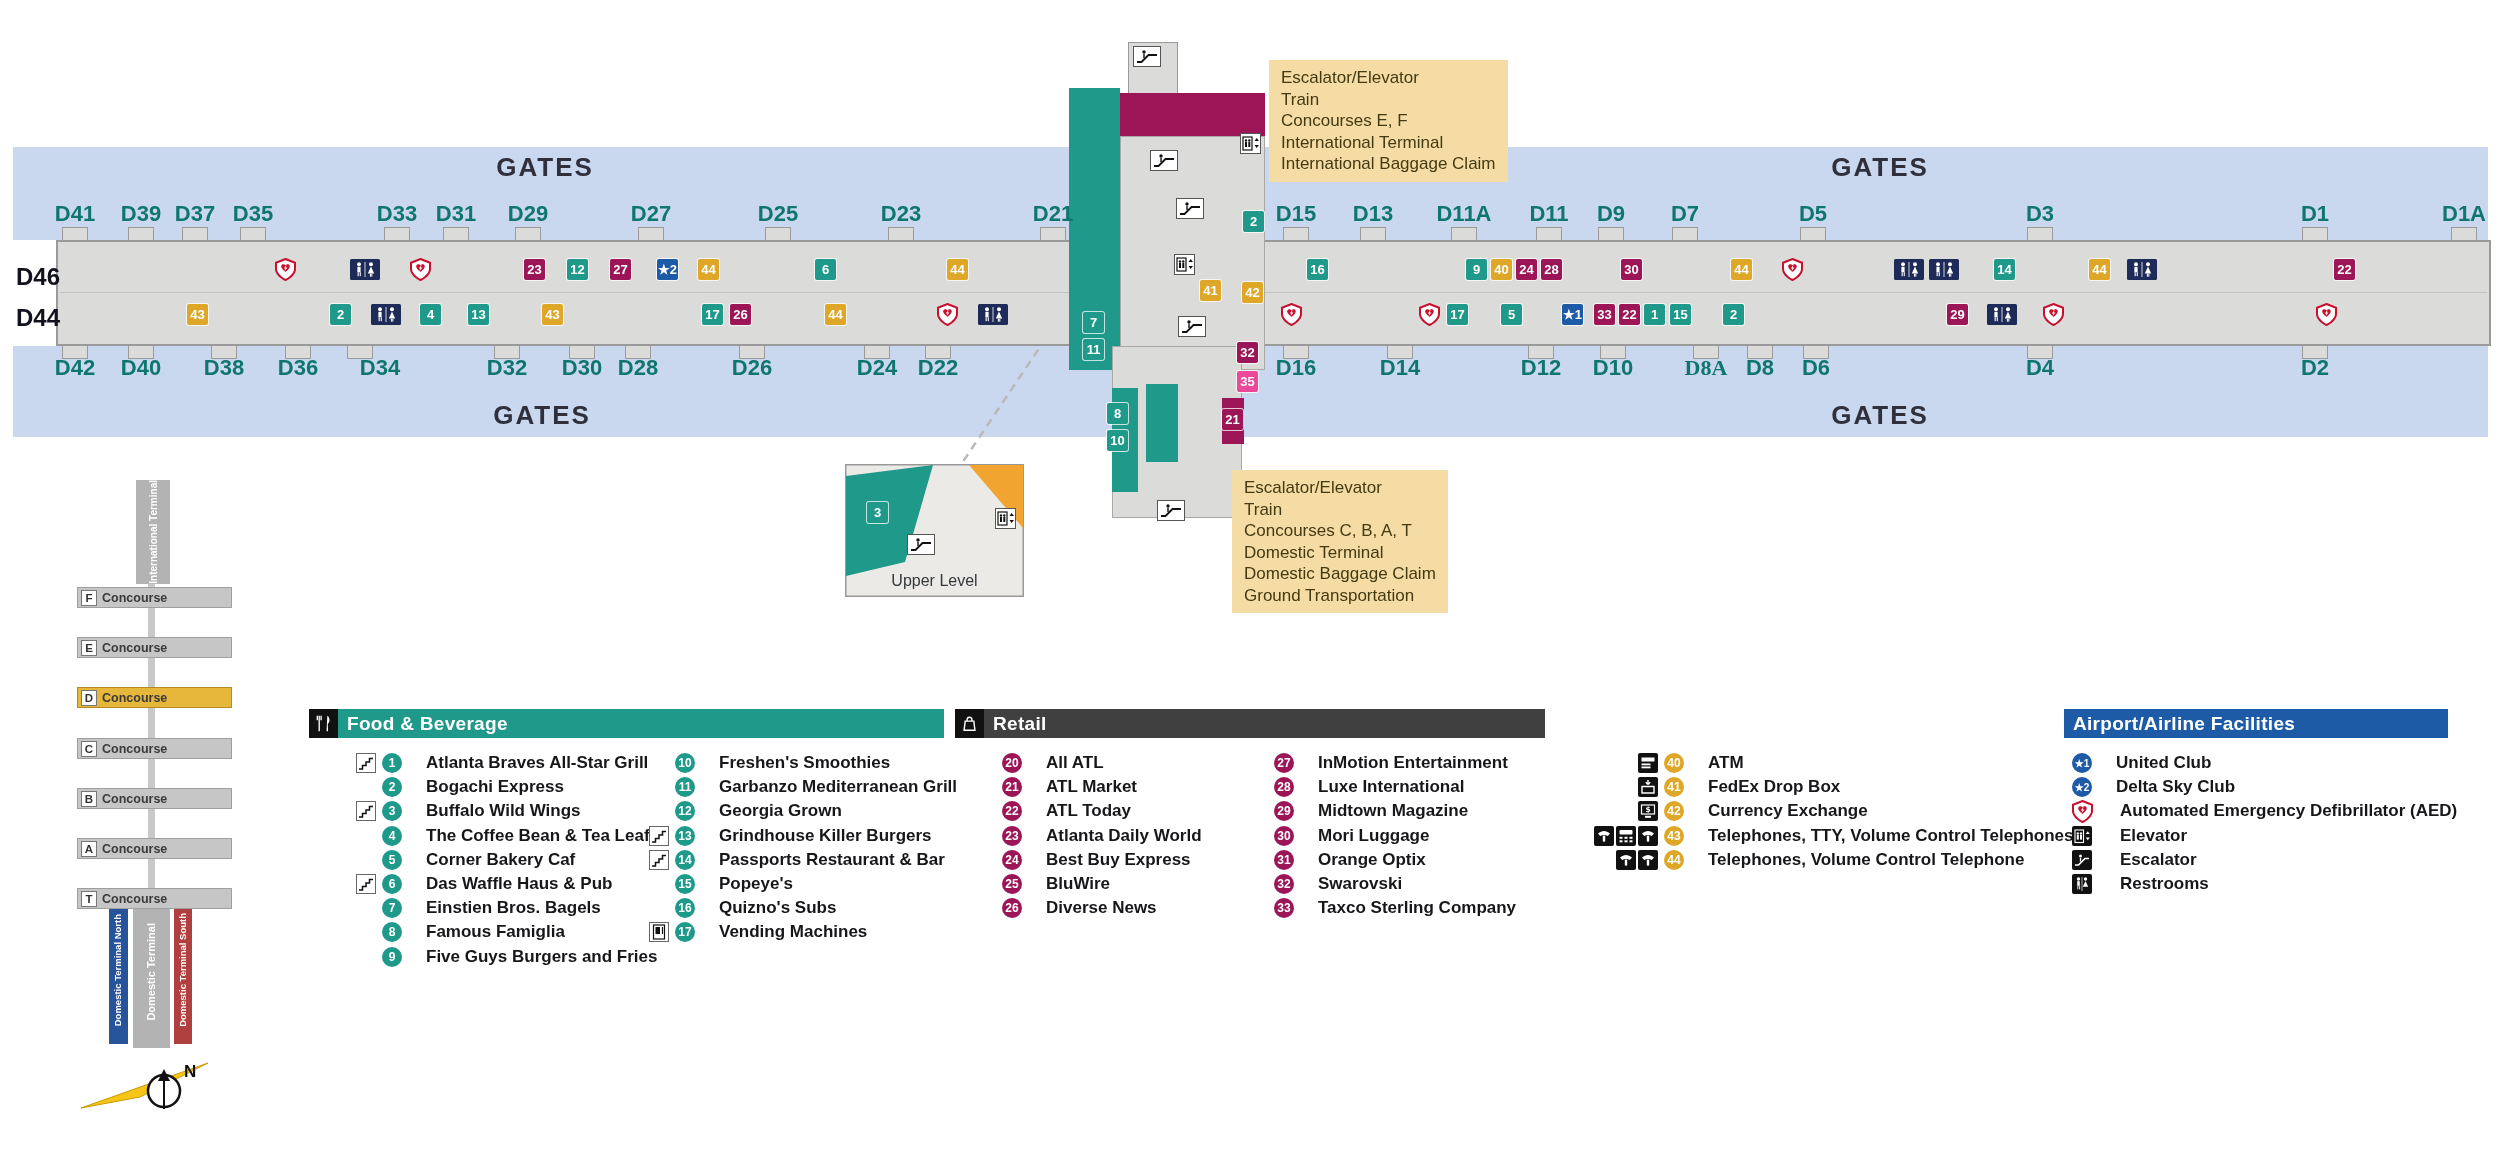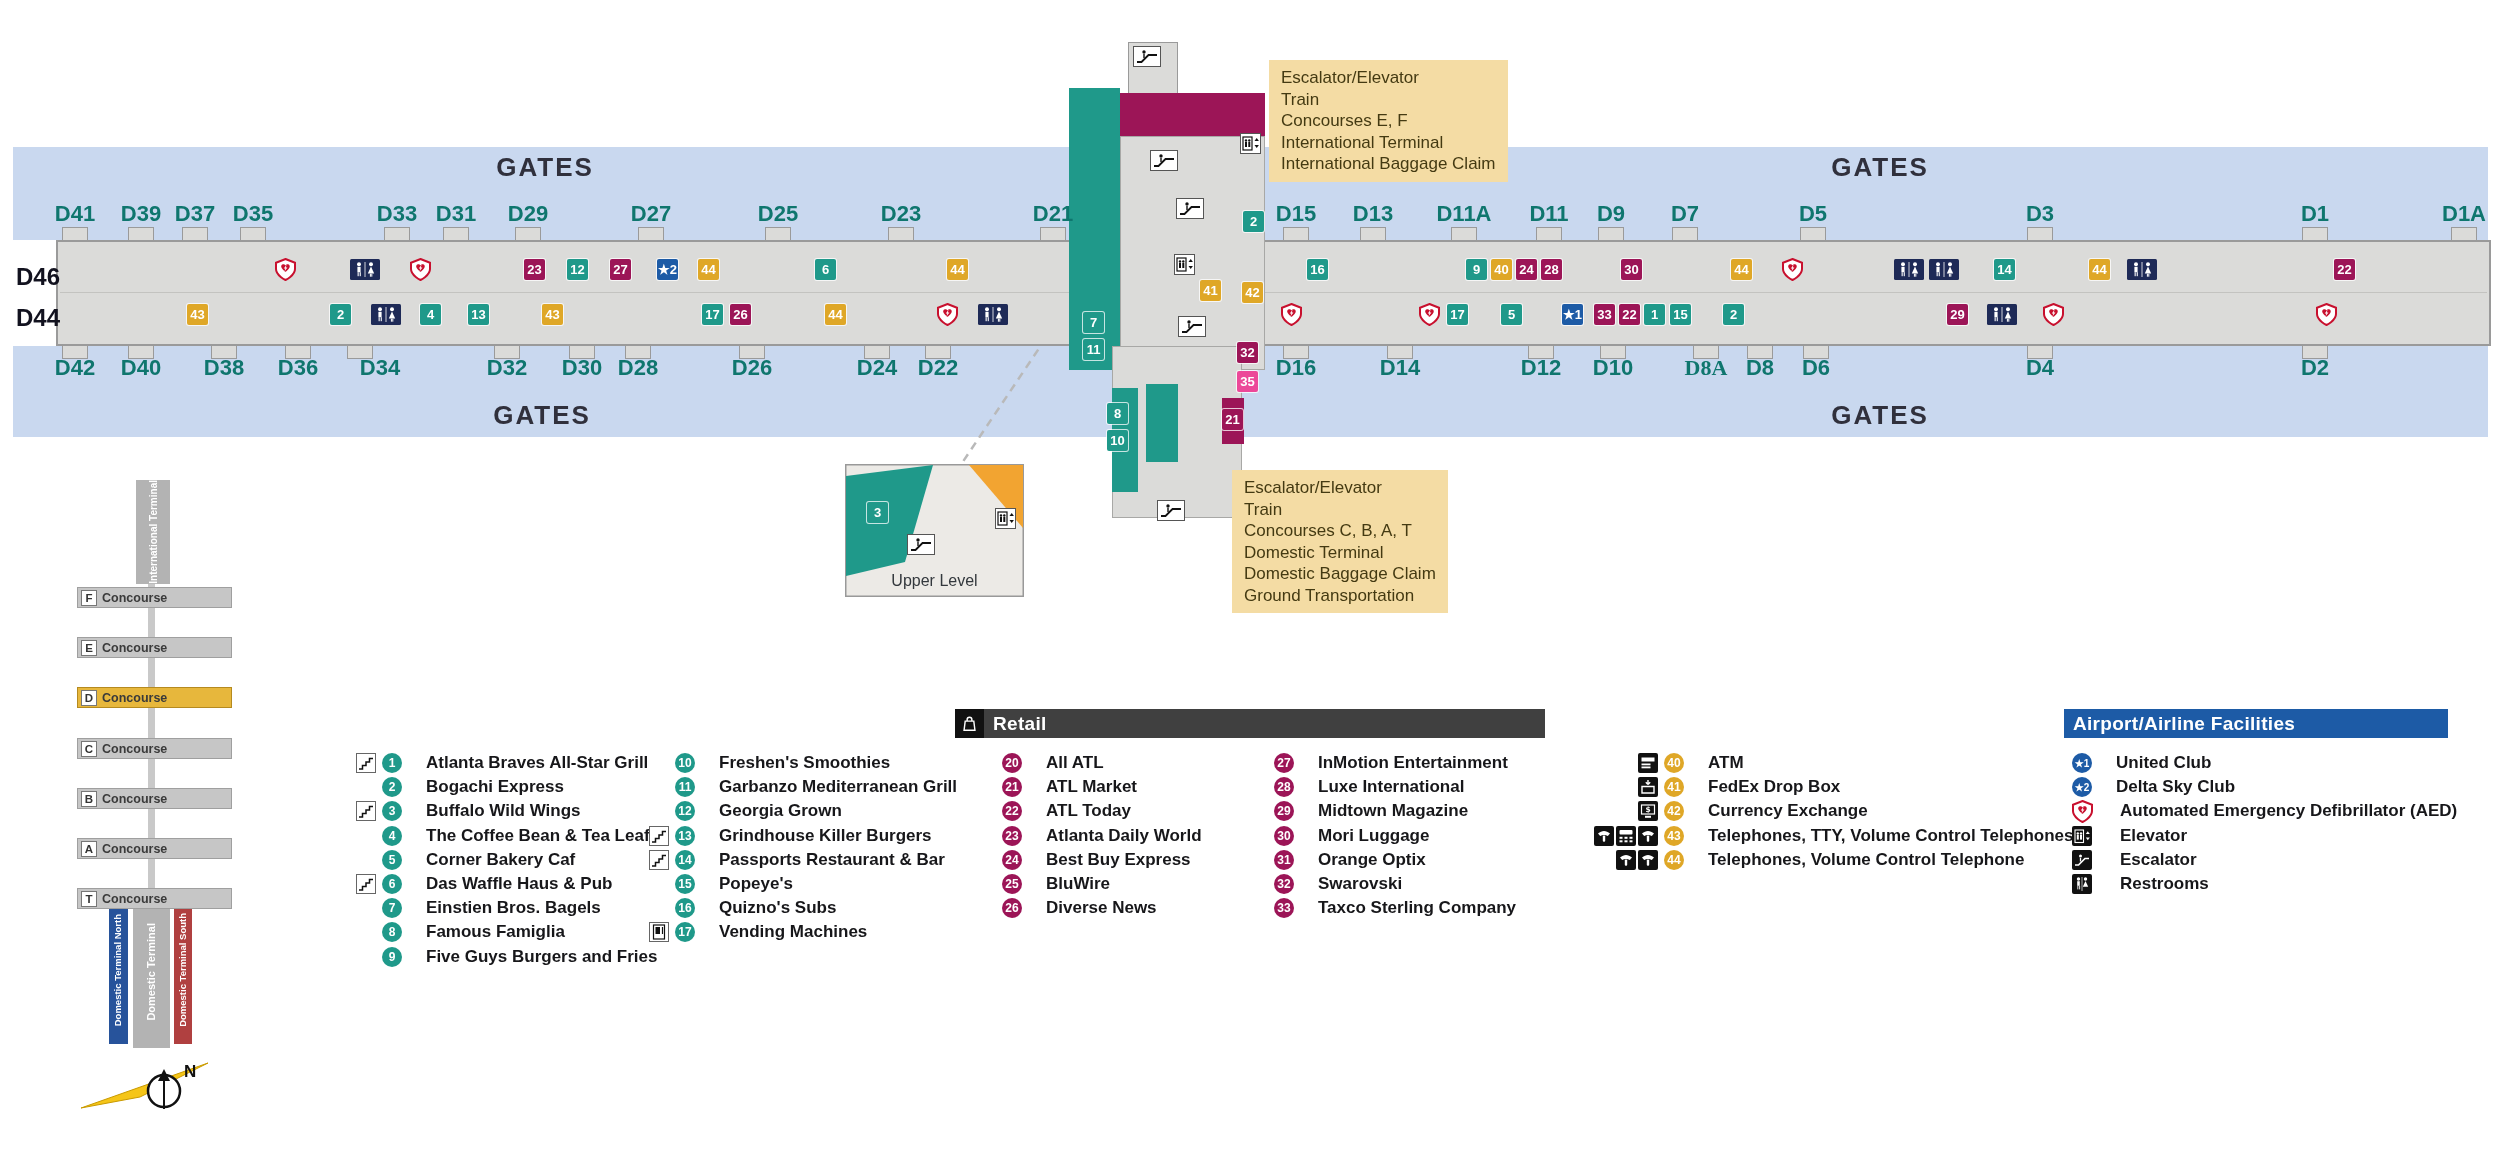--- a/index.html
+++ b/index.html
@@ -455,20 +455,30 @@
       <div class="ov-word">Concourse</div>
     </div>
     <div class="ov-bar" style="left: 77px; top: 838px;">
       <div class="ov-letter">A</div>
       <div class="ov-word">Concourse</div>
     </div>
     <div class="ov-bar" style="left: 77px; top: 888px;">
       <div class="ov-letter">T</div>
       <div class="ov-word">Concourse</div>
     </div>
+    <div class="lg-header" style="left: 309px; top: 709px; width: 635px;">
+      <div class="lg-icon-box">
+        <svg width="21" height="21" viewBox="0 0 22 22">
+          <rect width="22" height="22" fill="#111"></rect>
+          <path d="M6.5 3 v5.5 M4.5 3 v4.5 M8.5 3 v4.5 M6.5 8.5 v10.5" fill="none" stroke="#fff" stroke-width="1.4"></path>
+          <path d="M15 3 c3 2 3 6.5 0.5 8.5 l0.3 7.5 h-1.6 z" fill="#fff"></path>
+        </svg>
+      </div>
+      <div class="lg-bar" style="background: rgb(31, 153, 138);">Food &amp; Beverage</div>
+    </div>
     <div class="lg-col" style="left: 340px; top: 751px;">
       <div class="lg-row">
         <div class="lg-pre" style="width: 36px;">
           <svg width="20" height="20" viewBox="0 0 20 20">
             <rect x="0.5" y="0.5" width="19" height="19" fill="#fff" stroke="#666"></rect>
             <path d="M3 16 h3.5 v-3.5 h3.5 v-3.5 h3.5 v-3.5 h3.5" fill="none" stroke="#111" stroke-width="1.5"></path>
           </svg>
         </div>
         <div class="circ" style="background: rgb(31, 153, 138);">1</div>
         <div class="lg-label">Atlanta Braves All-Star Grill</div>

